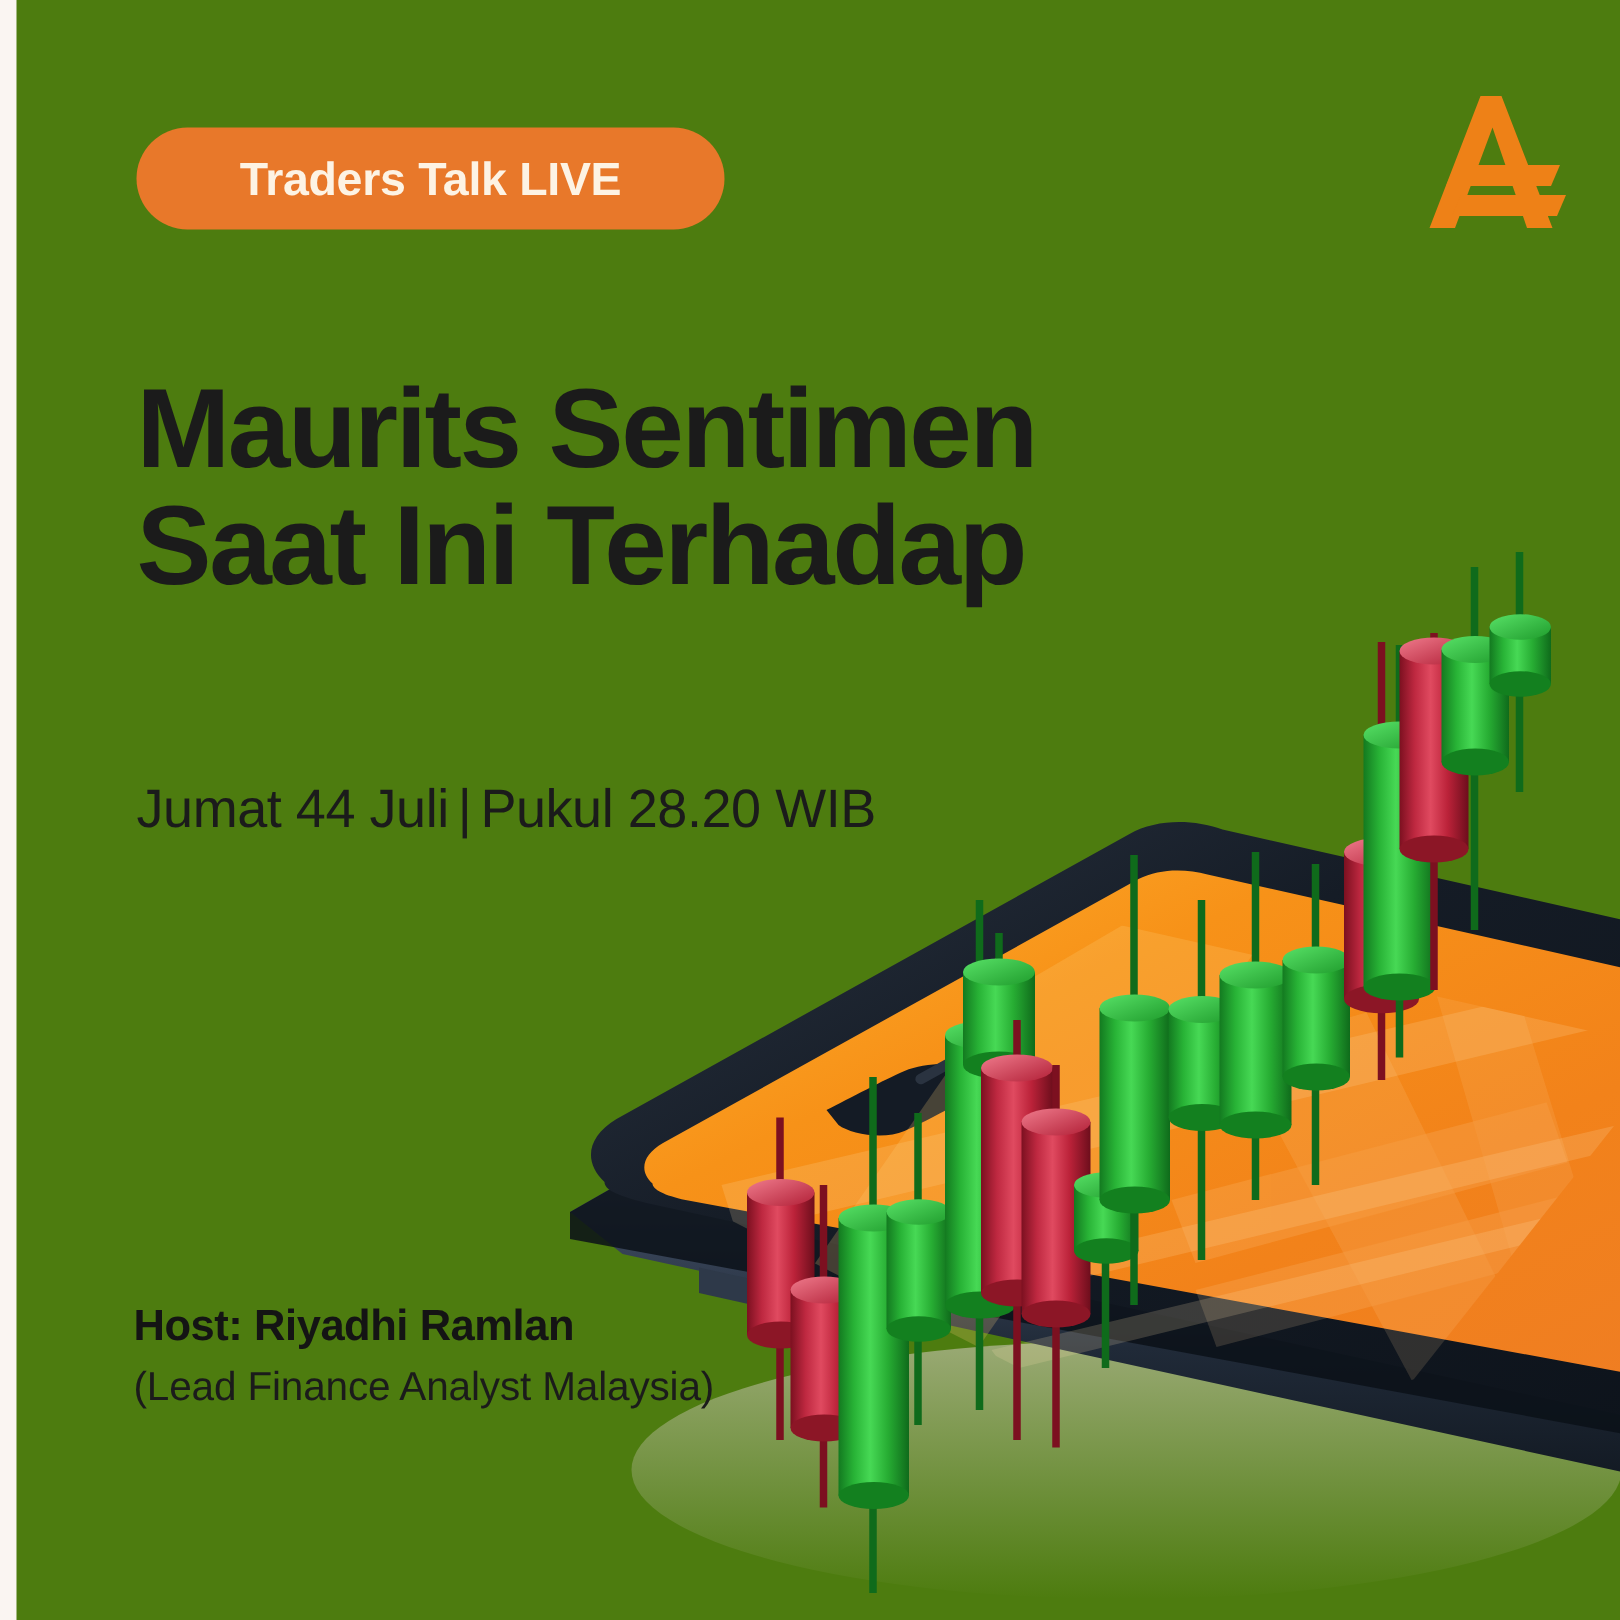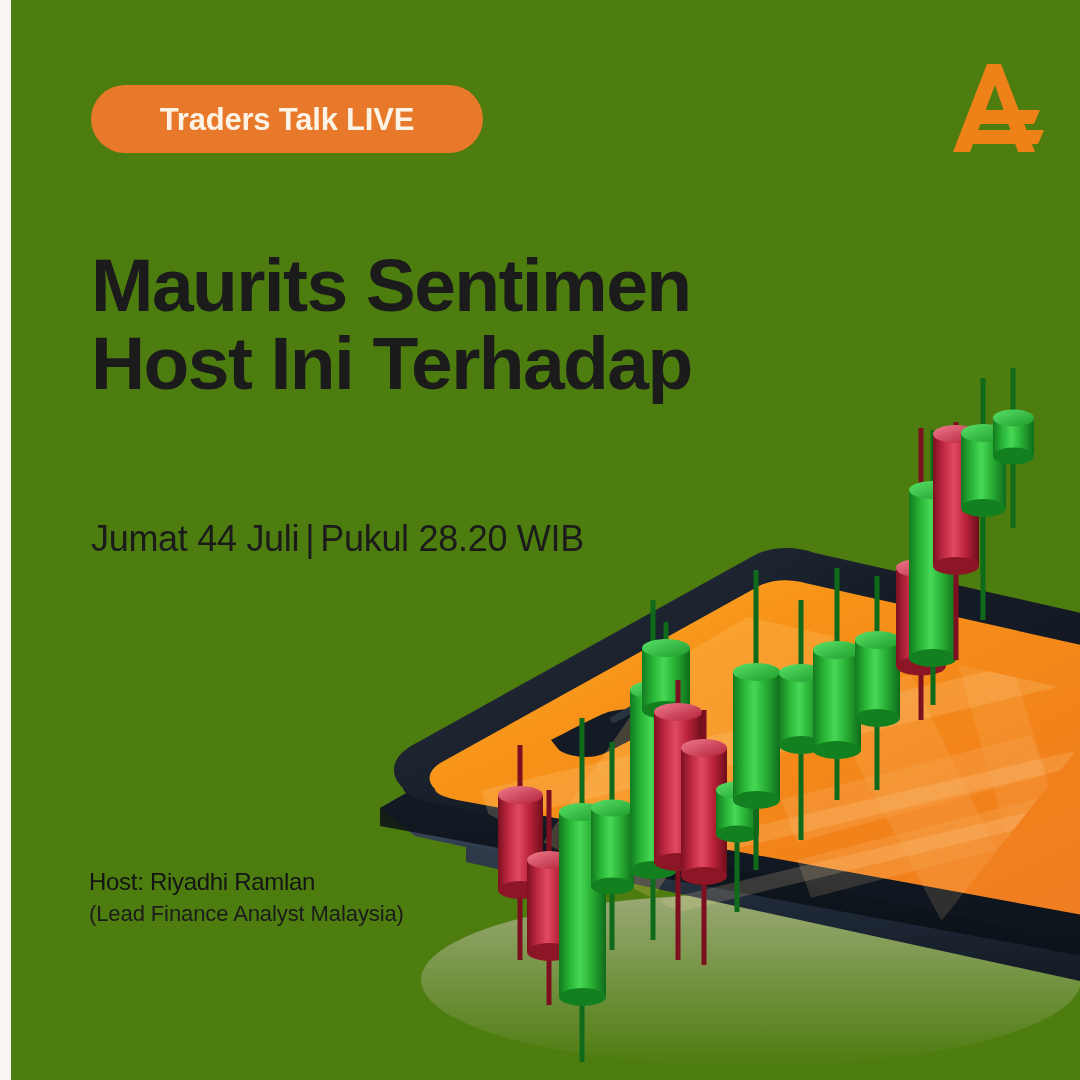--- a/index.html
+++ b/index.html
@@ -40,25 +40,25 @@
     position:absolute;left:80px;top:518px;
     color:#1b1b1b;font-size:36px;font-weight:normal;letter-spacing:-0.3px;
     white-space:nowrap;
   }
   .sep{padding:0 6px;font-weight:300;color:#1b1b1b;}
 
   .people{position:absolute;left:78px;top:866px;width:520px;}
   .person{margin-bottom:26px;}
   .person:last-child{margin-bottom:0;}
   .person-name{
-    display:block;color:#141414;font-size:24px;font-weight:normal;
+    display:block;color:#141414;font-size:29px;font-weight:bold;
     letter-spacing:-0.3px;line-height:1.3;white-space:nowrap;
   }
   .person-role{
-    display:block;color:#1b1b1b;font-size:22px;font-weight:normal;
+    display:block;color:#1b1b1b;font-size:27px;font-weight:normal;
     letter-spacing:-0.1px;line-height:1.4;margin-top:2px;white-space:nowrap;
   }
 
   .logo{position:absolute;right:42px;top:58px;width:106px;height:100px;}
 </style>
 </head>
 <body>
 
 <div class="canvas">
 
@@ -297,21 +297,21 @@
         <path d="M31 72 h70 l-6 14 H25 Z"></path>
       </g>
     </svg>
 
     <div class="badge">
       <span class="badge-label">Traders Talk LIVE</span>
     </div>
 
     <h1 class="title">
       <span class="title-line">Maurits Sentimen</span>
-      <span class="title-line">Host Ini Terhadap</span>
+      <span class="title-line">Saat Ini Terhadap</span>
     </h1>
 
     <div class="datetime">
       <span>Jumat 44 Juli</span><span class="sep">|</span><span>Pukul 28.20 WIB</span>
     </div>
 
     <div class="people">
       <div class="person">
         <span class="person-name">Host: Riyadhi Ramlan</span>
         <span class="person-role">(Lead Finance Analyst Malaysia)</span>

